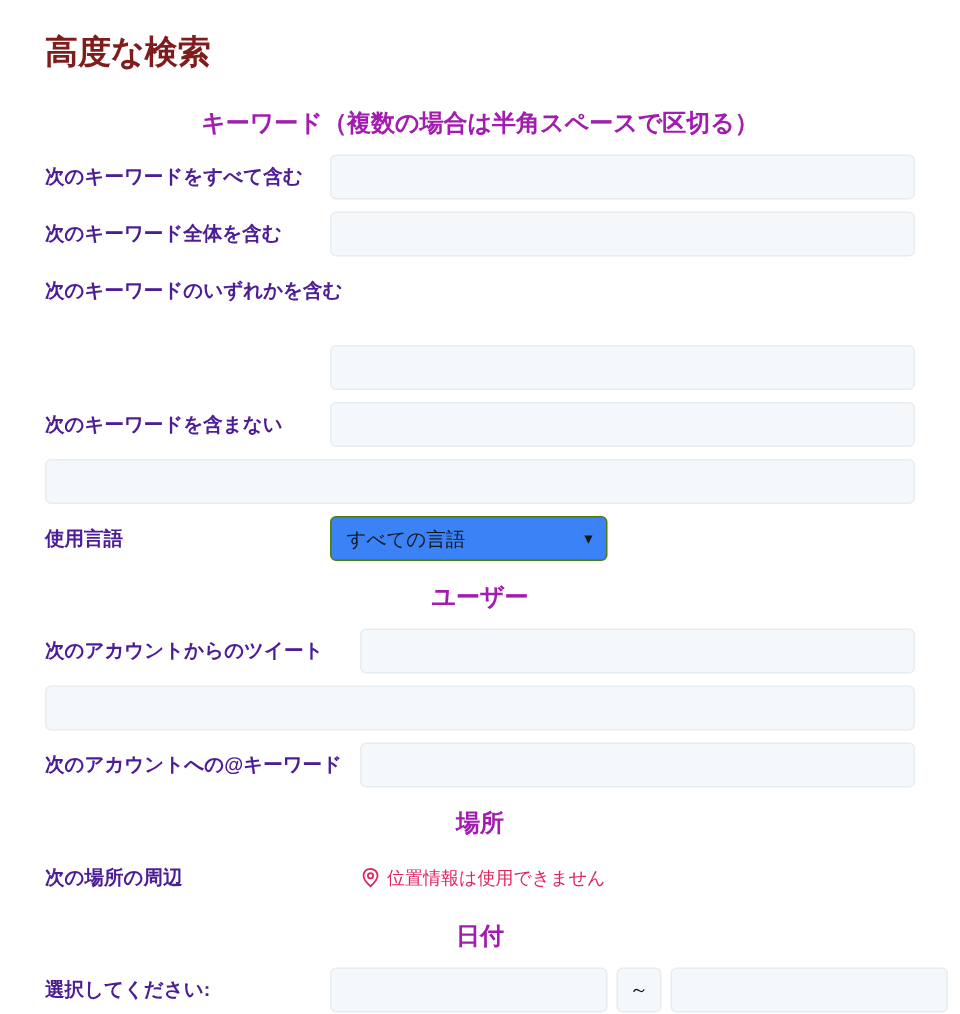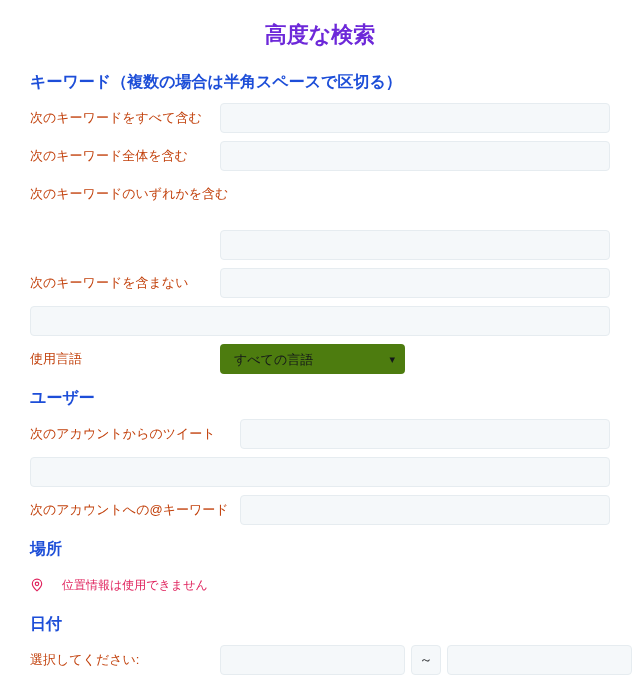--- a/index.html
+++ b/index.html
@@ -4,43 +4,44 @@
 <style>
 * { box-sizing: border-box; margin: 0; padding: 0; }
 body {
   font-family: -apple-system, BlinkMacSystemFont, "Segoe UI", "Hiragino Sans", "Meiryo", sans-serif;
   background: #ffffff;
   color: #14171a;
   width: 640px;
   padding: 20px 30px 40px 30px;
 }
 h1 {
-  text-align: center;
   font-size: 22px;
   font-weight: 700;
   margin-bottom: 22px;
-  color: #6d28d9;
+  color: #7f1d1d;
 }
 .section-title {
-  color: #1d4ed8;
+  color: #a21caf;
   font-size: 16px;
   font-weight: 700;
   margin-top: 14px;
   margin-bottom: 10px;
+  text-align: center;
 }
 .row {
   display: flex;
   align-items: center;
   margin-bottom: 8px;
   min-height: 30px;
 }
 .label {
   font-size: 13px;
-  color: #c2410c;
+  color: #4c1d95;
   flex-shrink: 0;
+  font-weight: bold;
 }
 .label-col {
   width: 190px;
   flex-shrink: 0;
 }
 .label-col-wide {
   width: 210px;
   flex-shrink: 0;
 }
 .input-text {
@@ -50,22 +51,22 @@
   border: 1px solid #e6ecf0;
   border-radius: 4px;
   padding: 0 10px;
   font-size: 13px;
   color: #14171a;
   outline: none;
 }
 .select {
   width: 185px;
   height: 30px;
-  background: #4d7c0f;
-  border: 4px solid #4d7c0f;
+  background: #3b82f6;
+  border: 1px solid #4d7c0f;
   border-radius: 4px;
   padding: 0 40px 0 10px;
   font-size: 13px;
   color: #14171a;
   outline: none;
   appearance: none;
   -webkit-appearance: none;
   position: relative;
 }
 .select-wrap {
@@ -78,21 +79,21 @@
   right: 10px;
   top: 50%;
   transform: translateY(-50%);
   font-size: 11px;
   color: #14171a;
   pointer-events: none;
 }
 .location-disabled {
   display: flex;
   align-items: center;
-  gap: 18px;
+  gap: 4px;
   color: #e0245e;
   font-size: 12px;
 }
 .date-row {
   display: flex;
   align-items: center;
   gap: 6px;
 }
 .date-input {
   width: 185px;
@@ -173,20 +174,21 @@
 </div>
 
 <div class="row">
   <div class="label label-col-wide">次のアカウントへの@キーワード</div>
   <input class="input-text" type="text" style="">
 </div>
 
 <div class="section-title">場所</div>
 
 <div class="row">
+  <div class="label label-col-wide">次の場所の周辺</div>
   <div class="location-disabled">
     <span class="pin-icon">
       <svg width="14" height="14" viewBox="0 0 24 24" fill="none" stroke="#e0245e" stroke-width="2">
         <circle cx="12" cy="10" r="3"></circle>
         <path d="M12 2 C7 2 4 6 4 10 C4 15 12 22 12 22 C12 22 20 15 20 10 C20 6 17 2 12 2 Z"></path>
       </svg>
     </span>
     <span>位置情報は使用できません</span>
   </div>
 </div>

